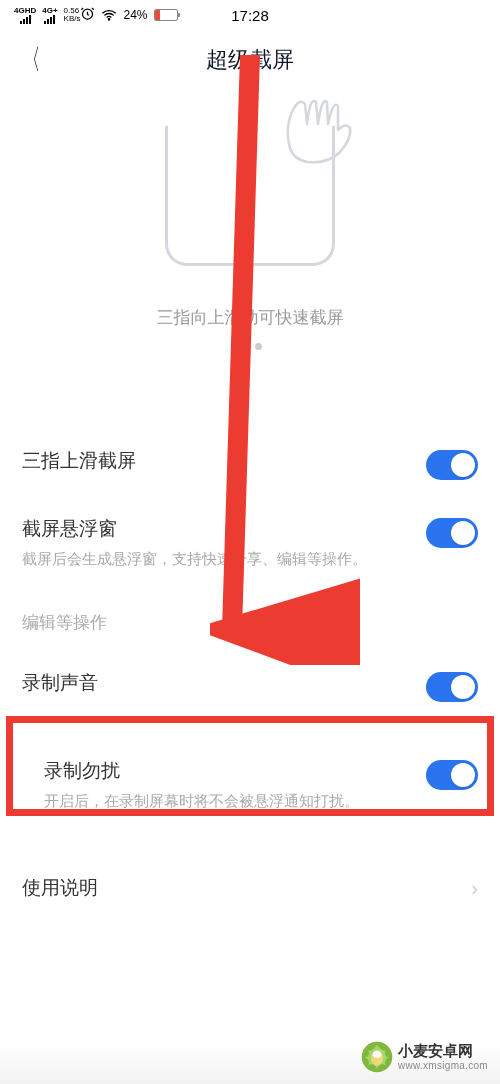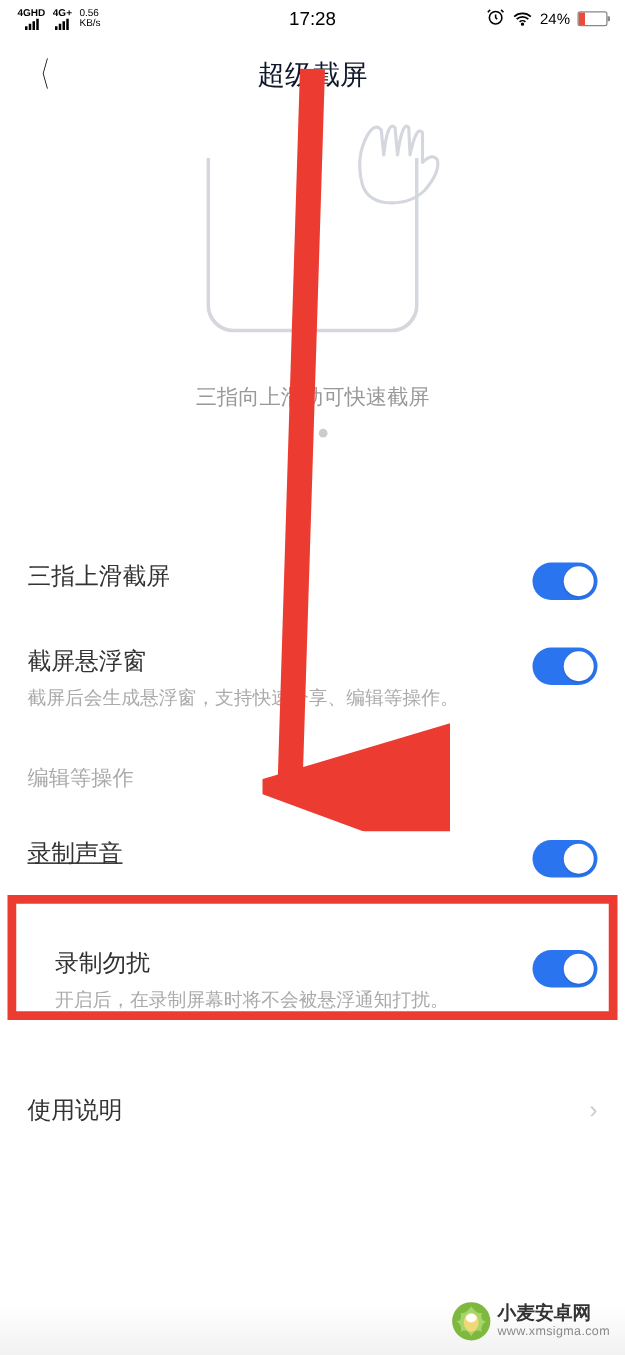--- a/index.html
+++ b/index.html
@@ -7,21 +7,21 @@
       width: 500px;
       height: 1084px;
       background: #fff;
       font-family: -apple-system, "PingFang SC", "Helvetica Neue", sans-serif;
       position: relative;
       overflow: hidden;
     }
     .status-bar {
       height: 30px;
       display: flex;
-      justify-content: space-between;
+      justify-content: flex-start;
       align-items: center;
       padding: 0 14px;
       font-size: 12px;
       color: #000;
     }
     .status-left { display: flex; align-items: center; gap: 6px; }
     .status-right { display: flex; align-items: center; gap: 6px; }
     .status-time { position: absolute; left: 50%; transform: translateX(-50%); font-size: 15px; }
     .signal-block { display: flex; flex-direction: column; align-items: center; line-height: 1; }
     .signal-label { font-size: 8px; font-weight: bold; }
@@ -235,21 +235,21 @@
     <div class="setting-text">
       <div class="setting-title">截屏悬浮窗</div>
       <div class="setting-desc">截屏后会生成悬浮窗，支持快速分享、编辑等操作。</div>
     </div>
     <div class="toggle"></div>
   </div>
 
   <div class="section-label">编辑等操作</div>
 
 
-  <div class="setting-row" style="padding-top:28px;padding-bottom:28px;text-decoration:underline;">
+  <div class="setting-row" style="padding-top:28px;padding-bottom:28px;">
     <div class="setting-text">
       <div class="setting-title">录制声音</div>
     </div>
     <div class="toggle"></div>
   </div>
 
   <div class="setting-row" style="padding-top:28px;padding-left:44px;">
     <div class="setting-text">
       <div class="setting-title">录制勿扰</div>
       <div class="setting-desc">开启后，在录制屏幕时将不会被悬浮通知打扰。</div>

